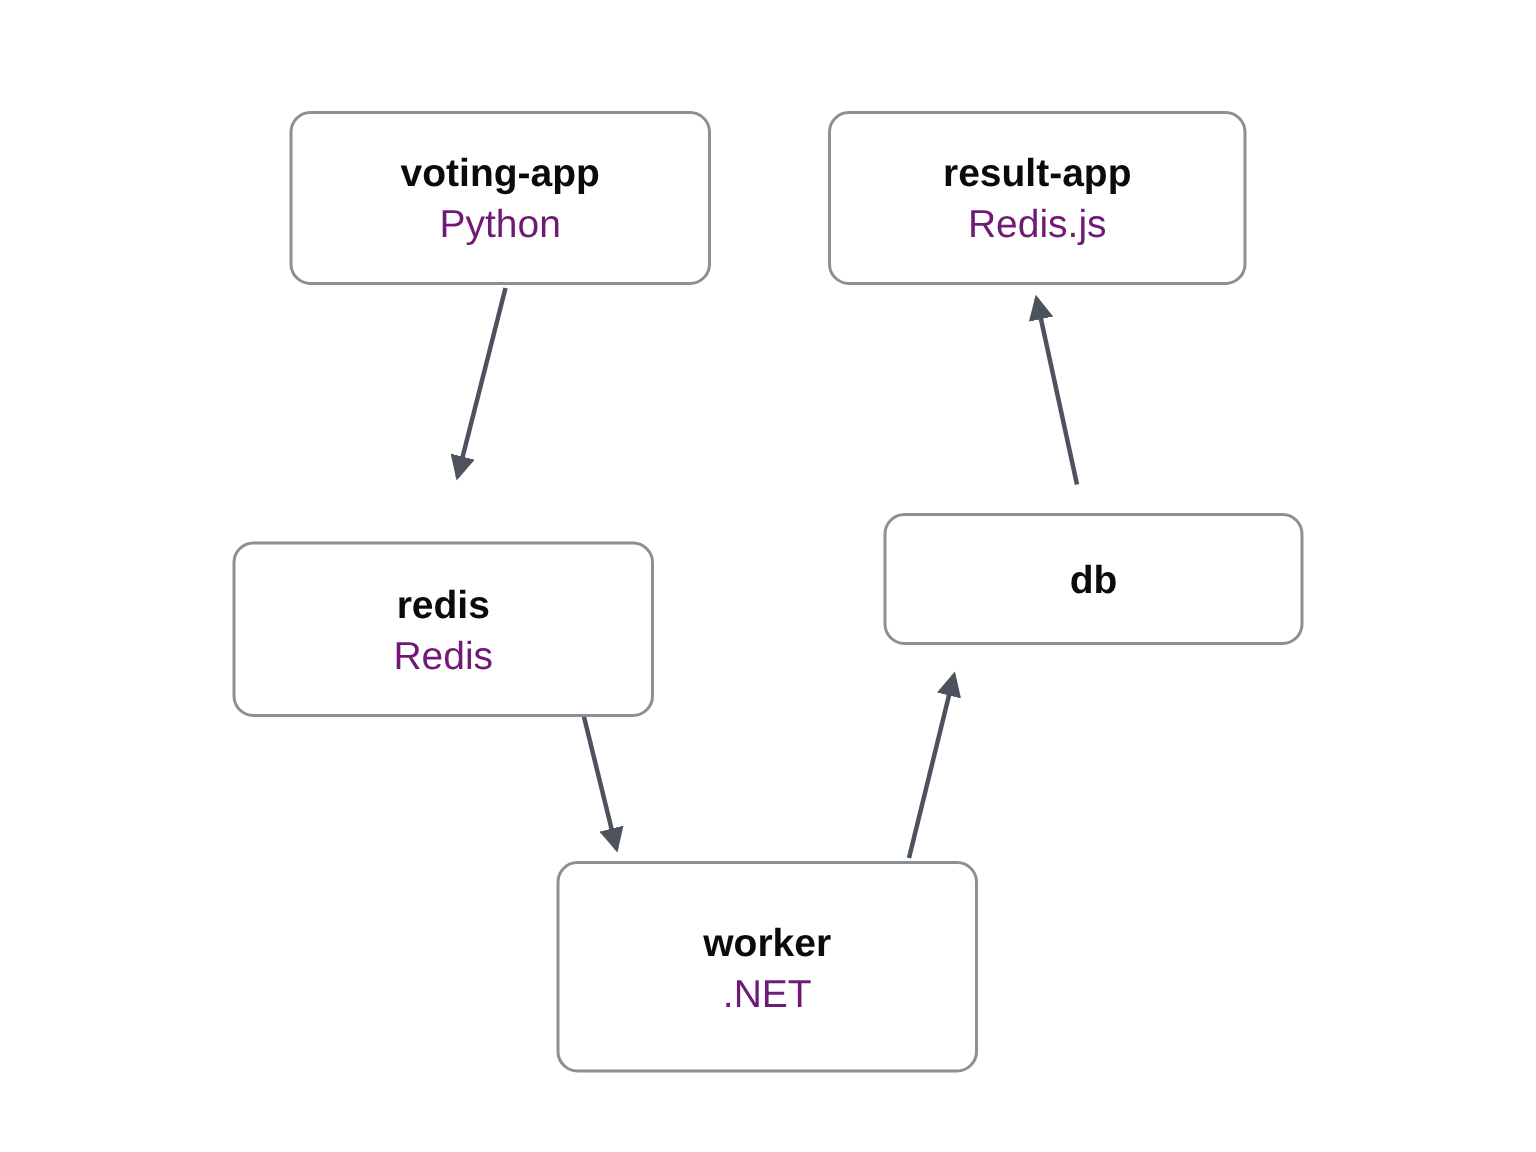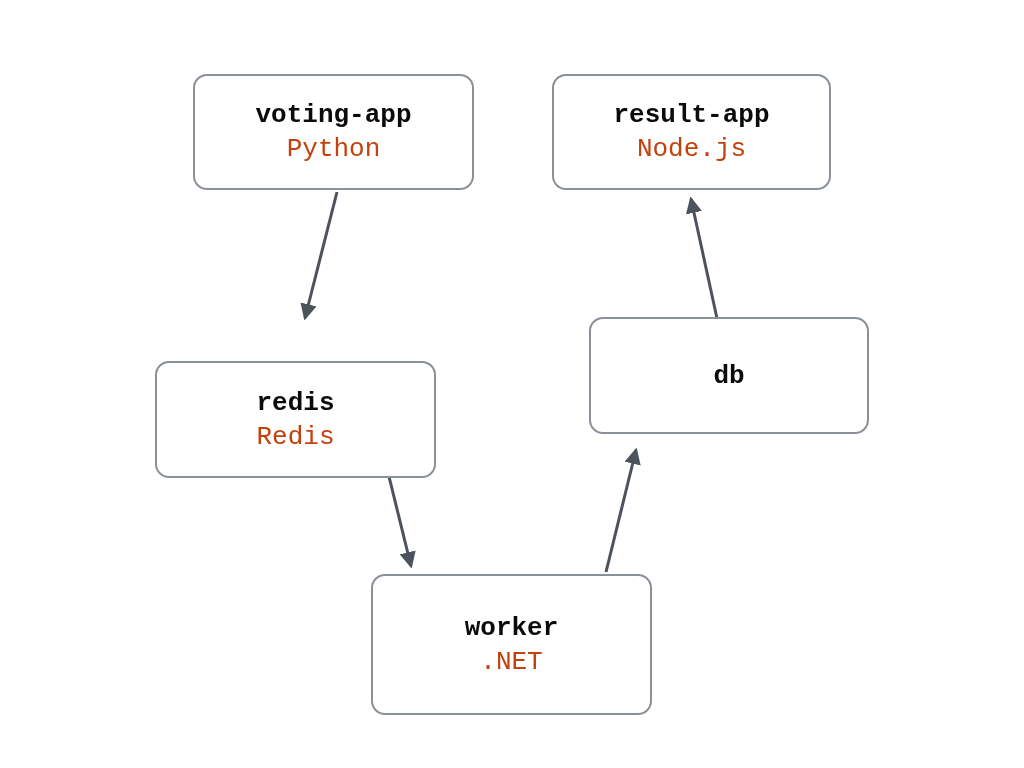--- a/index.html
+++ b/index.html
@@ -7,21 +7,20 @@
     padding: 0;
     background: #ffffff;
     font-family: "Liberation Sans", "DejaVu Sans", sans-serif;
   }
   .canvas {
     position: relative;
     width: 1024px;
     height: 768px;
     background: #ffffff;
     overflow: hidden;
-    font-family: Liberation Mono, monospace;
   }
   .edges-layer {
     position: absolute;
     left: 0;
     top: 0;
     width: 1024px;
     height: 768px;
   }
   .node {
     position: absolute;
@@ -37,27 +36,27 @@
   }
   .node-title {
     font-size: 26px;
     font-weight: 700;
     color: #0b0b0c;
     line-height: 34px;
   }
   .node-subtitle {
     font-size: 26px;
     font-weight: 400;
-    color: #c2410c;
+    color: #701a75;
     line-height: 34px;
   }
   #node-voting-app { left: 193px; top: 74px;  width: 281px; height: 116px; }
   #node-result-app { left: 552px; top: 74px;  width: 279px; height: 116px; }
   #node-redis      { left: 155px; top: 325px; width: 281px; height: 117px; margin-top: 36px; }
-  #node-db         { left: 589px; top: 317px; width: 280px; height: 117px; }
+  #node-db         { left: 589px; top: 342px; width: 280px; height: 88px; }
   #node-worker     { left: 371px; top: 574px; width: 281px; height: 141px; }
   .edge {
     stroke: #4d535c;
     stroke-width: 3;
     fill: none;
   }
 </style>
 </head>
 <body>
 
@@ -75,21 +74,21 @@
     <line class="edge" x1="718" y1="323" x2="691" y2="199" marker-end="url(#arrowhead)"></line>
   </svg>
 
   <div class="node" id="node-voting-app">
     <div class="node-title">voting-app</div>
     <div class="node-subtitle">Python</div>
   </div>
 
   <div class="node" id="node-result-app">
     <div class="node-title">result-app</div>
-    <div class="node-subtitle">Node.js</div>
+    <div class="node-subtitle">Redis.js</div>
   </div>
 
   <div class="node" id="node-redis">
     <div class="node-title">redis</div>
     <div class="node-subtitle">Redis</div>
   </div>
 
   <div class="node" id="node-db">
     <div class="node-title">db</div>
   </div>

